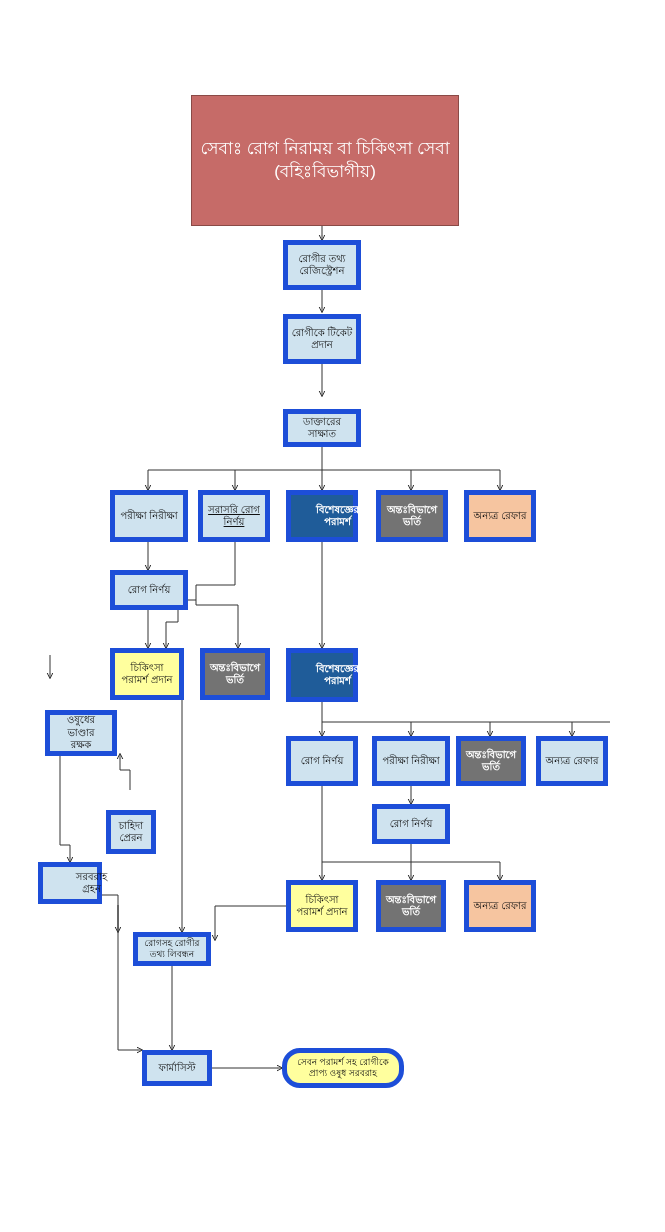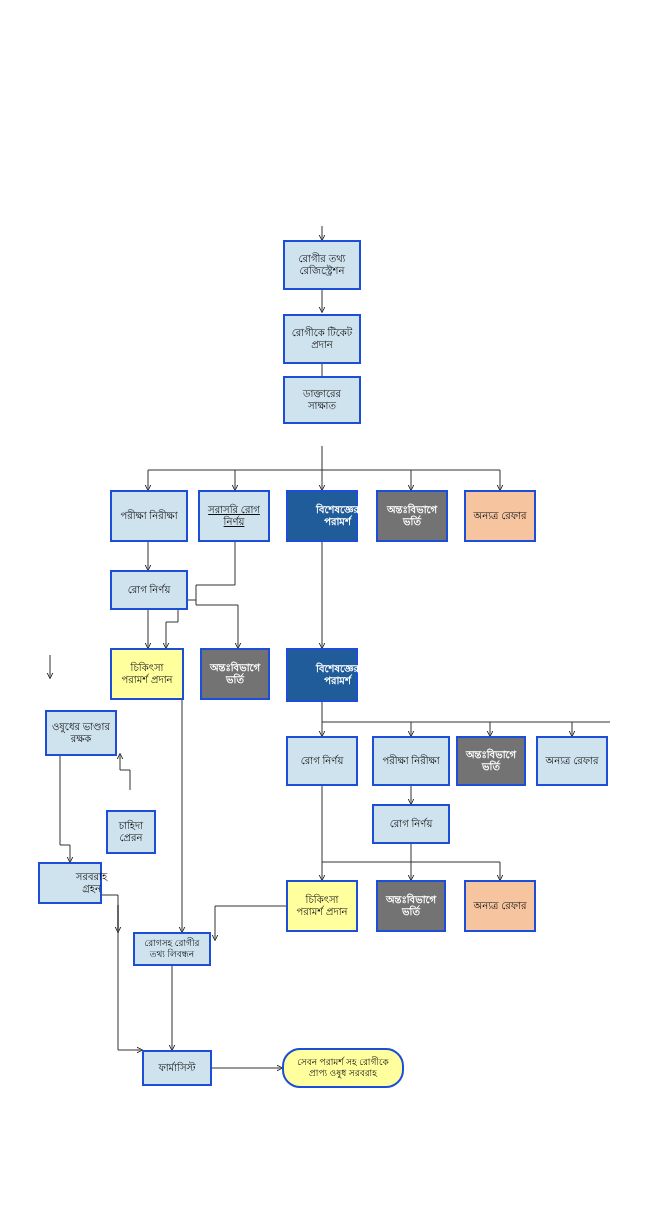--- a/index.html
+++ b/index.html
@@ -7,21 +7,21 @@
     width:665px;height:1232px;
     background:#ffffff;
     font-family:"Liberation Sans", sans-serif;
     position:relative;
     overflow:hidden;
   }
   #canvas{position:absolute;left:0;top:0;width:665px;height:1232px;}
   .node{
     position:absolute;
     box-sizing:border-box;
-    border:2px solid #1d4ed8;
+    border:5px solid #1d4ed8;
     display:flex;
     align-items:center;
     justify-content:center;
     text-align:center;
     font-size:10px;
     line-height:1.25;
     color:#111111;
     padding:2px 3px;
     white-space:pre-line;
   }
@@ -120,28 +120,30 @@
     <line x1="118" y1="895" x2="118" y2="932" marker-end="url(#ah)"></line>
 
     <line x1="118" y1="905" x2="118" y2="1050"></line>
     <line x1="118" y1="1050" x2="142" y2="1050" marker-end="url(#ah)"></line>
 
     <line x1="172" y1="966" x2="172" y2="1050" marker-end="url(#ah)"></line>
 
     <line x1="212" y1="1068" x2="282" y2="1068" marker-end="url(#ah)"></line>
   </svg>
 
+  <div class="node title-node n-red" style="left:191px;top:95px;width:268px;height:131px;">সেবাঃ রোগ নিরাময় বা  চিকিৎসা সেবা
+(বহিঃবিভাগীয়)</div>
 
   <div class="node n-blue" style="left:283px;top:240px;width:78px;height:50px;">রোগীর তথ্য
 রেজিস্ট্রেশন</div>
 
   <div class="node n-blue" style="left:283px;top:314px;width:78px;height:50px;">রোগীকে টিকেট
 প্রদান</div>
 
-  <div class="node n-blue" style="left:283px;top:376px;width:78px;height:48px;">ডাক্তারের
+  <div class="node n-blue" style="left:283px;top:409px;width:78px;height:38px;">ডাক্তারের
 সাক্ষাত</div>
 
   <div class="node n-blue" style="left:110px;top:490px;width:78px;height:52px;">পরীক্ষা নিরীক্ষা</div>
 
   <div class="node n-blue" style="left:198px;top:490px;width:72px;height:52px;text-decoration:underline;">সরাসরি রোগ
 নির্ণয়</div>
 
   <div class="node n-darkblue" style="left:286px;top:490px;width:72px;height:52px;">বিশেষজ্ঞের
 পরামর্শ</div>
 

